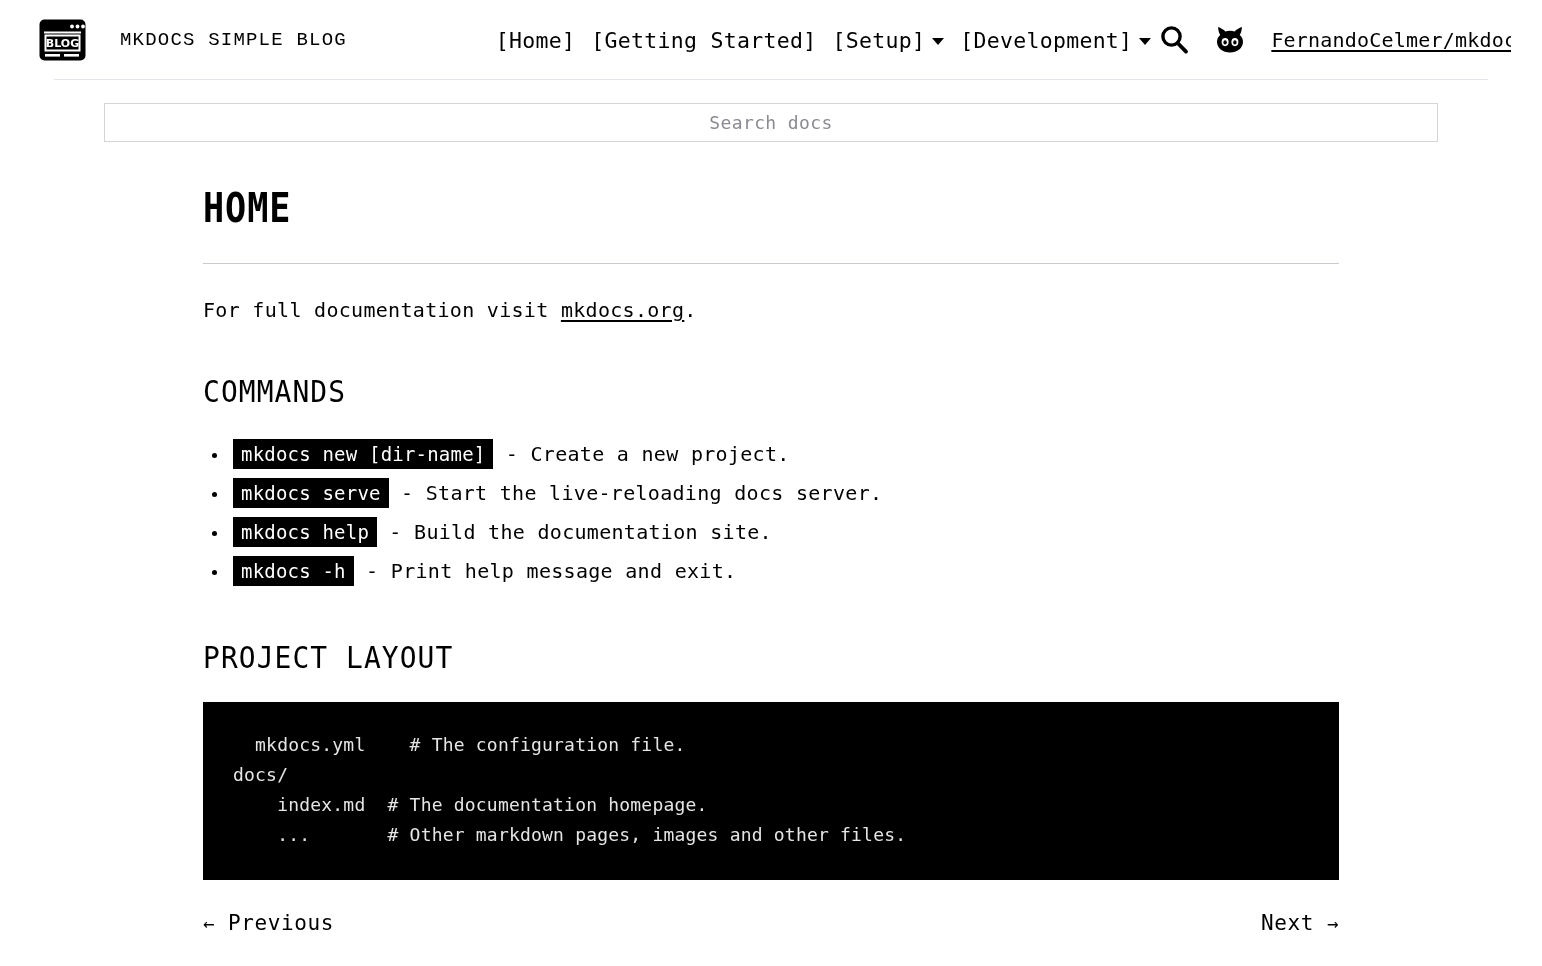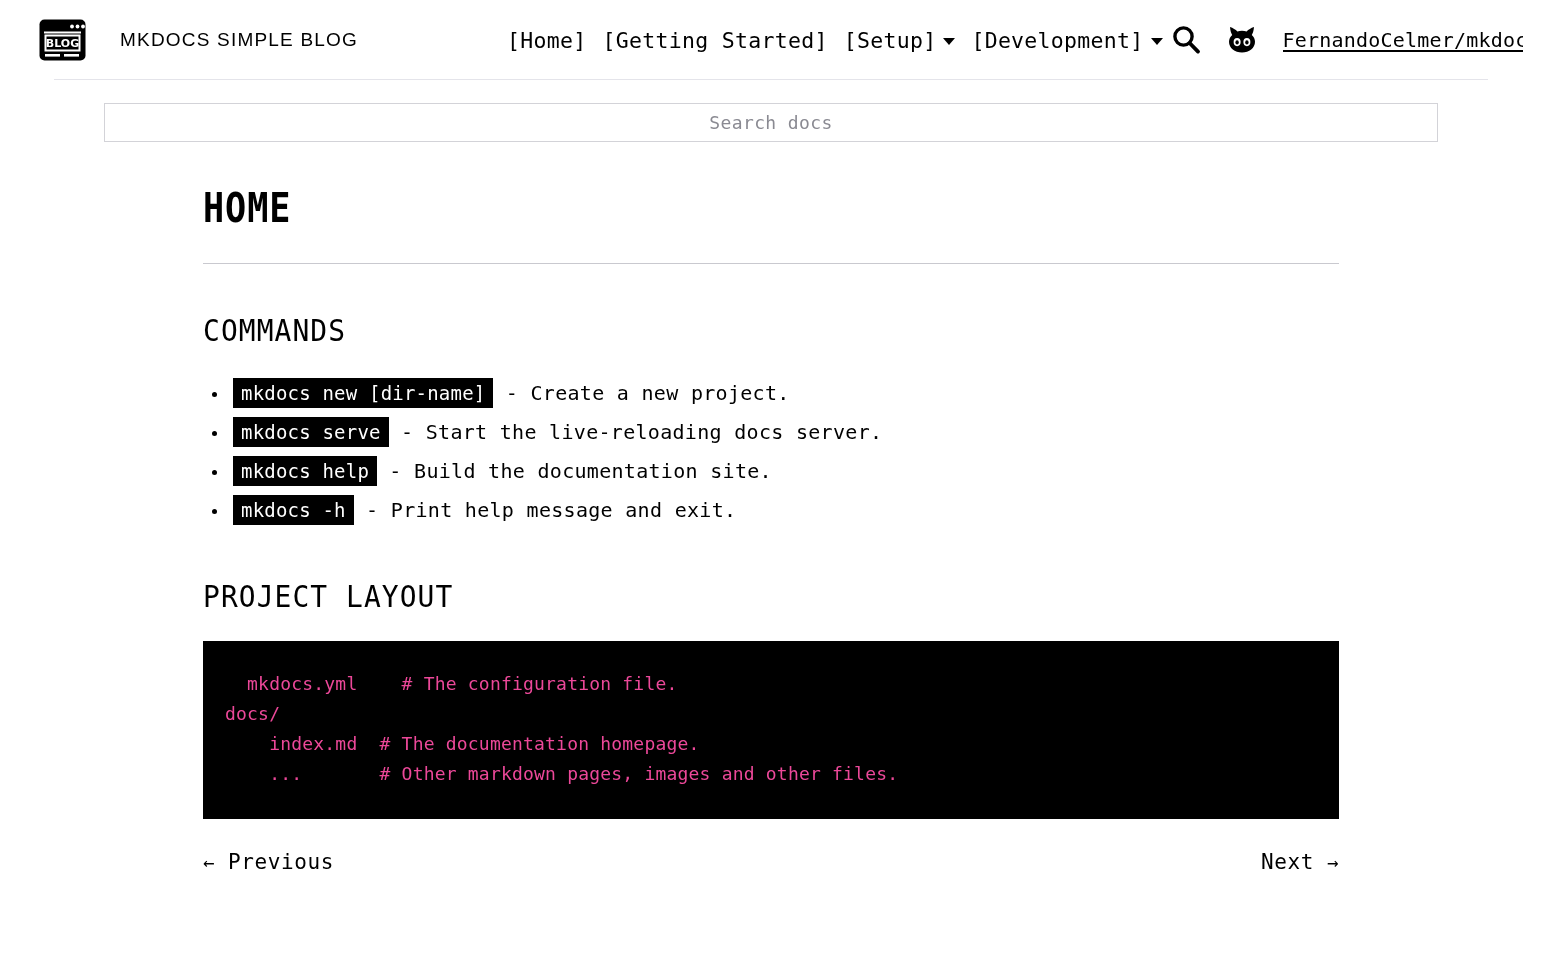--- a/index.html
+++ b/index.html
@@ -46,21 +46,21 @@
   }
   .brand-logo {
     width: 49px;
     height: 44px;
     display: block;
   }
   .brand-title {
     font-size: 19px;
     letter-spacing: 1.2px;
     white-space: nowrap;
-    font-family: Liberation Sans, sans-serif;
+    font-family: Liberation Mono, monospace;
   }
 
   .main-nav {
     display: flex;
     align-items: center;
     gap: 4px;
     margin-left: 143px;
     flex: 0 0 auto;
   }
   .nav-item {
@@ -238,23 +238,23 @@
     background: #000;
     color: #fff;
     padding: 4px 8px;
     font-family: "DejaVu Sans Mono", "Liberation Mono", monospace;
     font-size: 19px;
     letter-spacing: 0.2px;
   }
 
   pre.codeblock {
     background: #000000;
-    color: #ec4899;
+    color: #e5e5e5;
     margin: 27px 0 0 0;
-    padding: 28px 22px 30px 22px;
+    padding: 28px 22px 30px 30px;
     font-family: "DejaVu Sans Mono", "Liberation Mono", monospace;
     font-size: 18px;
     line-height: 30px;
     white-space: pre;
     overflow: hidden;
     letter-spacing: 0.2px;
   }
 
   .pager {
     display: flex;
@@ -367,20 +367,21 @@
   <input class="search-field" type="text" placeholder="Search docs" value="" style="">
 </div>
 
 <main class="content">
   <article class="content-inner">
 
     <h1 class="page-title">HOME</h1>
 
     <hr class="divider">
 
+    <p class="para"><span>For full documentation visit </span><a href="#">mkdocs.org</a><span>.</span></p>
 
     <h2 class="section-title">COMMANDS</h2>
 
     <ul class="cmd-list">
       <li><code class="inline">mkdocs new [dir-name]</code><span> - Create a new project.</span></li>
       <li><code class="inline">mkdocs serve</code><span> - Start the live-reloading docs server.</span></li>
       <li><code class="inline">mkdocs help</code><span> - Build the documentation site.</span></li>
       <li><code class="inline">mkdocs -h</code><span> - Print help message and exit.</span></li>
     </ul>
 

